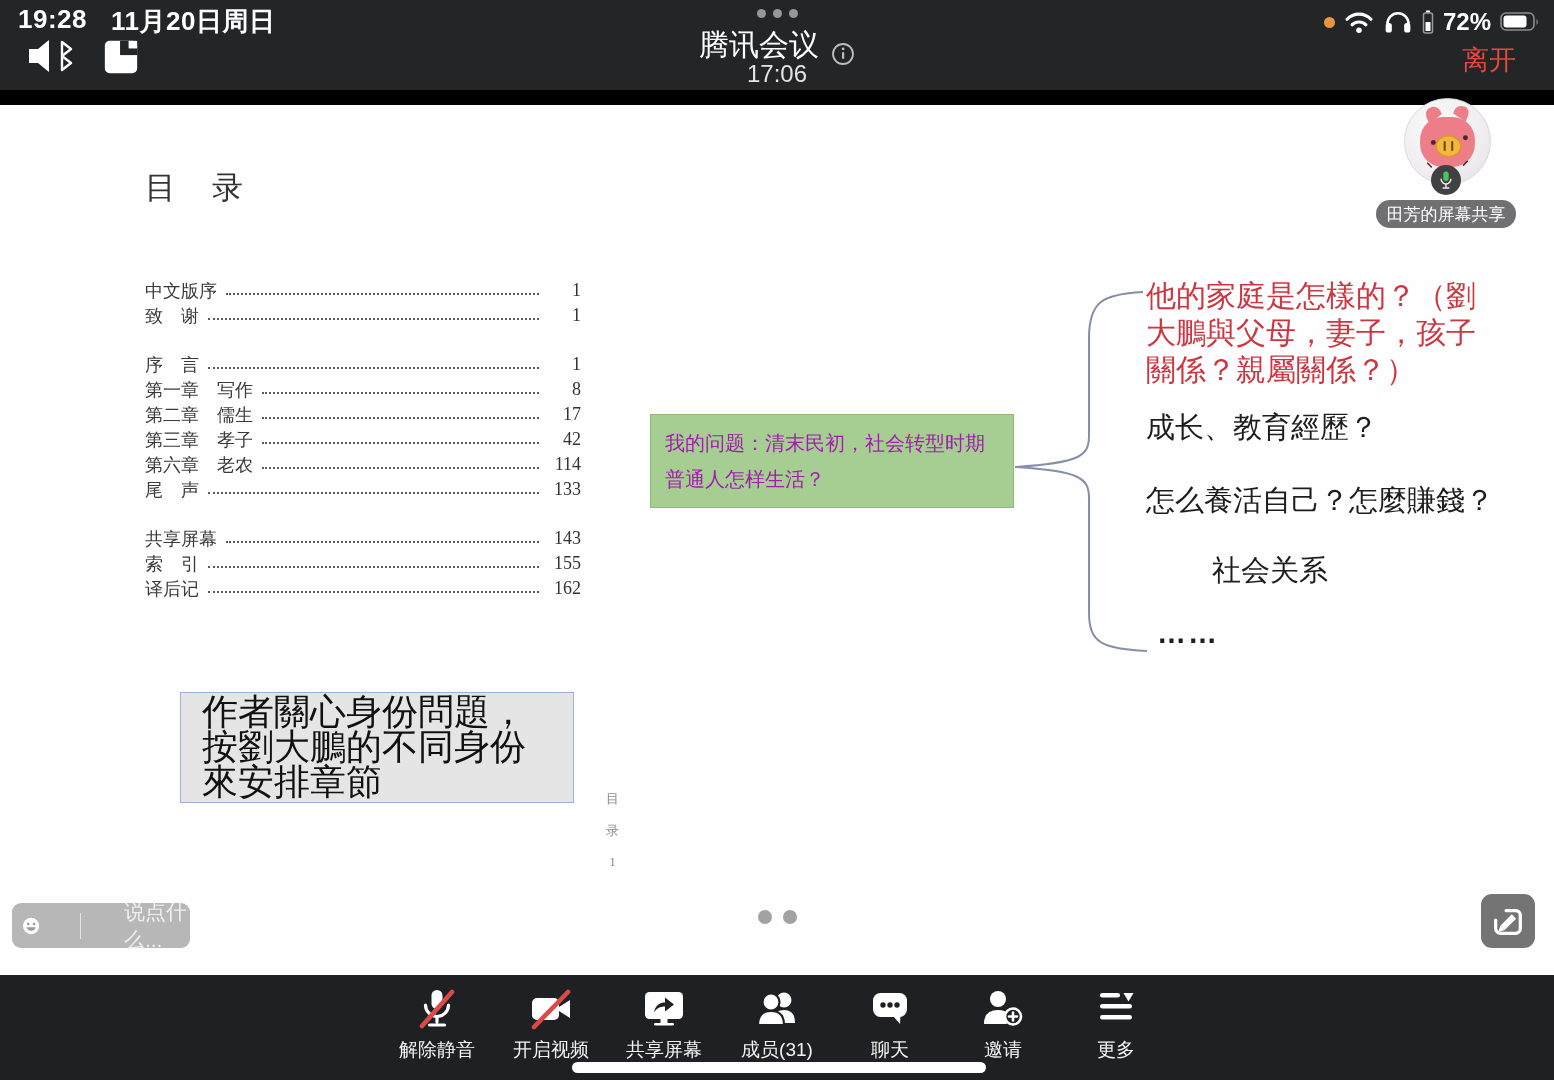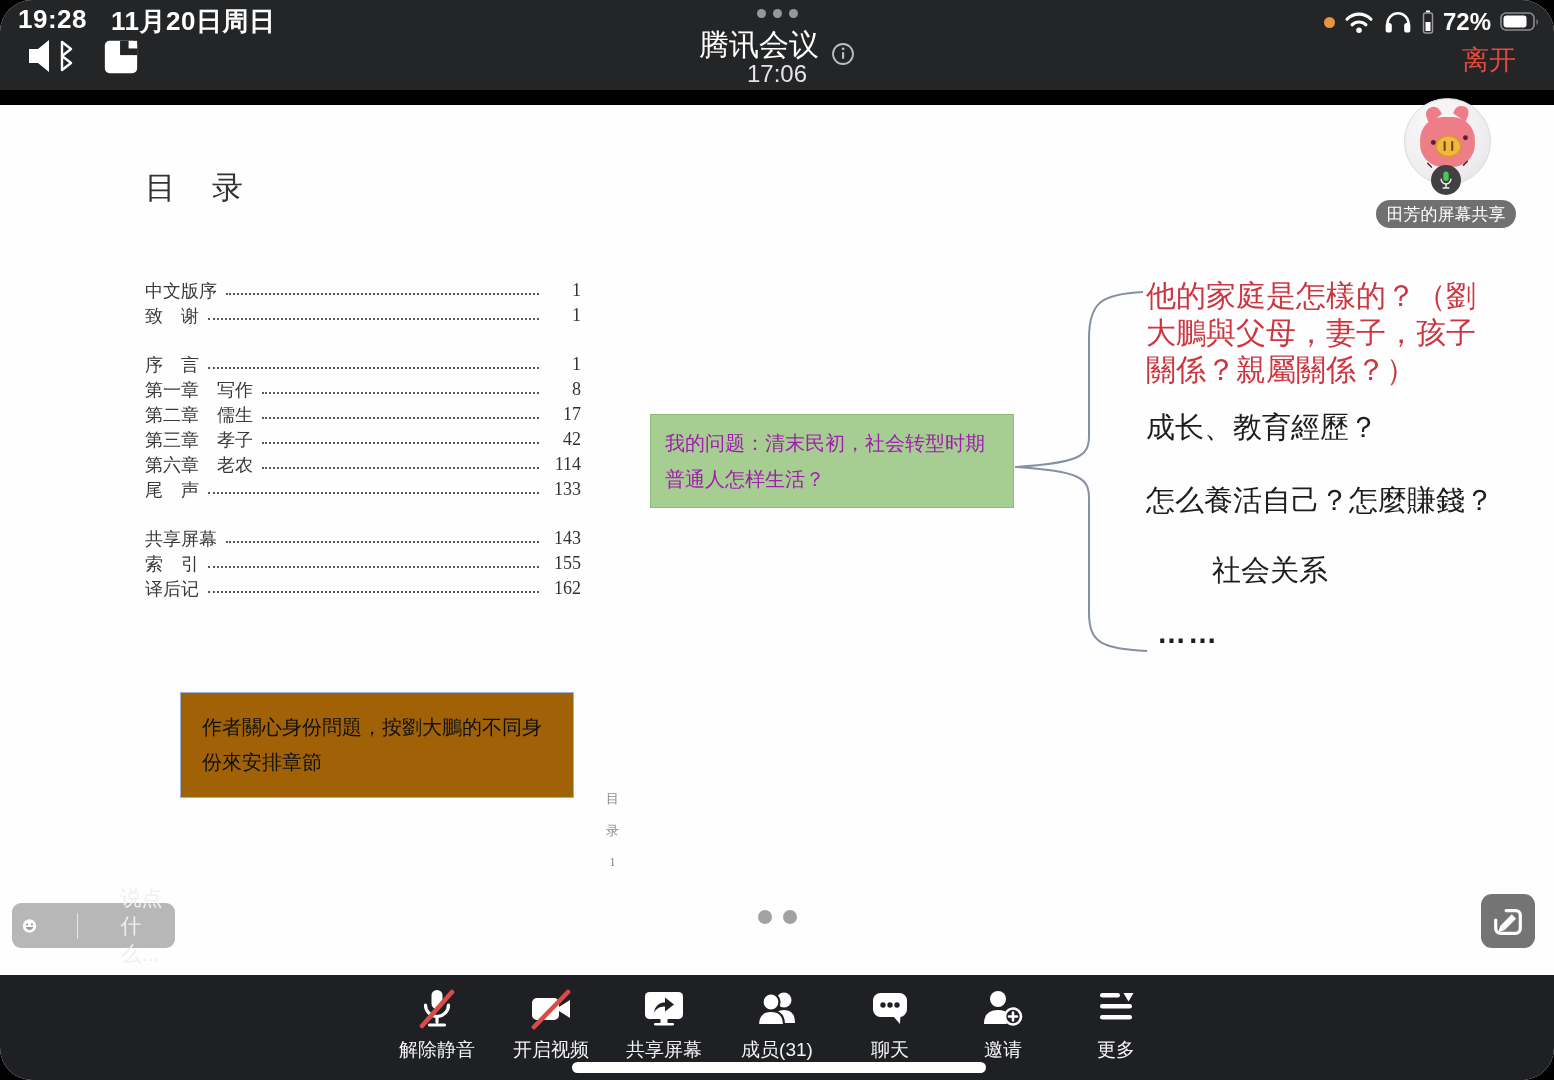--- a/index.html
+++ b/index.html
@@ -1,17 +1,17 @@
 <!DOCTYPE html>
 <html><head>
 <meta charset="utf-8">
 <style>
   html,body{margin:0;padding:0;background:#000;}
   .screen{position:relative;width:1554px;height:1080px;background:#fff;overflow:hidden;
-          font-family:"Liberation Sans","DejaVu Sans",sans-serif;border-radius:32px;-webkit-font-smoothing:antialiased;}
+          font-family:"Liberation Sans","DejaVu Sans",sans-serif;-webkit-font-smoothing:antialiased;}
   .abs{position:absolute;}
 
   
   .top-bar{position:absolute;left:0;top:0;width:1554px;height:90px;background:#232527;color:#fff;}
   .black-strip{position:absolute;left:0;top:90px;width:1554px;height:15px;background:#000;}
   .status-left{left:18px;top:4px;display:flex;gap:24px;font-size:26px;font-weight:600;letter-spacing:.5px;}
   .audio-btn{left:26px;top:36px;}
   .layout-btn{left:102px;top:38px;}
   .hdr-dots{left:0;top:9px;width:100%;display:flex;justify-content:center;gap:7px;}
   .hdr-dots i{width:9px;height:9px;border-radius:50%;background:#96969b;}
@@ -32,41 +32,41 @@
   .toc-row{height:25px;display:flex;align-items:center;font-size:18px;}
   .toc-label{white-space:pre;color:#3a3a3a;}
   .toc-leader{flex:1;border-bottom:2px dotted #5a5a5a;height:0;margin:6px 6px 0 9px;}
   .toc-page{width:36px;text-align:right;color:#333;}
   .page-footer{left:606px;top:685px;display:flex;flex-direction:column;align-items:center;gap:14px;
                font-size:13px;color:#8b8b8b;}
 
   
   .green-note{left:650px;top:309px;width:334px;padding:10px 14px;background:#a6ce92;border:1px solid #8fba78;
               font-size:20px;line-height:36px;color:#a21caf;}
-  .blue-note{left:180px;top:587px;width:350px;padding:17px 21px;background:#a16207;border:1px solid #9db1d4;
-             font-family:"Liberation Serif","DejaVu Serif",serif;font-size:20px;line-height:35px;color:#111;}
+  .blue-note{left:180px;top:587px;width:350px;padding:2px 21px;background:#e5e5e5;border:1px solid #9db1d4;
+             font-family:"Liberation Serif","DejaVu Serif",serif;font-size:36px;line-height:35px;color:#111;}
   .red-note{left:1146px;top:172px;width:352px;font-size:30px;line-height:37px;font-weight:500;color:#cd3540;}
   .black-note{font-size:29px;color:#1d1d1d;}
   .note-a{left:1146px;top:303px;}
   .note-b{left:1146px;top:376px;}
   .note-c{left:1212px;top:446px;}
   .note-d{left:1157px;top:512px;font-weight:700;letter-spacing:2px;}
   .brace-svg{left:0;top:0;width:1554px;height:870px;pointer-events:none;}
 
   
   .avatar-circle{left:1404px;top:-7px;width:85px;height:85px;border-radius:50%;
                  background:radial-gradient(circle at 38% 32%,#fbfafb 0%,#efedef 60%,#e3e0e3 100%);
                  border:1px solid #dcd9dc;overflow:hidden;}
   .mic-badge{left:1431px;top:60px;width:30px;height:30px;border-radius:50%;background:#414144;
              display:flex;align-items:center;justify-content:center;}
   .presenter-pill{left:1376px;top:95px;width:140px;height:28px;border-radius:14px;background:rgba(100,100,102,.92);
                   color:#fff;font-size:17px;display:flex;align-items:center;justify-content:center;}
 
   
-  .chat-input{left:12px;top:798px;width:163px;height:45px;border-radius:9px;background:#b7b7b7;
+  .chat-input{left:12px;top:798px;width:178px;height:45px;border-radius:9px;background:#b7b7b7;
               display:flex;align-items:center;cursor:text;gap:32px;}
   .chat-input .divider{width:1px;height:26px;background:rgba(255,255,255,.65);margin:0 0 0 8px;}
   .chat-placeholder{color:#efefef;font-size:21px;margin-left:11px;}
   .page-dots{left:0;top:805px;width:1554px;display:flex;justify-content:center;gap:11px;}
   .page-dots i{width:14px;height:14px;border-radius:50%;background:#a2a2a2;}
   .annotate-btn{left:1481px;top:789px;width:54px;height:54px;border-radius:11px;background:#747474;
                 display:flex;align-items:center;justify-content:center;cursor:pointer;}
 
   
   .toolbar{position:absolute;left:0;top:975px;width:1554px;height:105px;background:#1e2023;}

